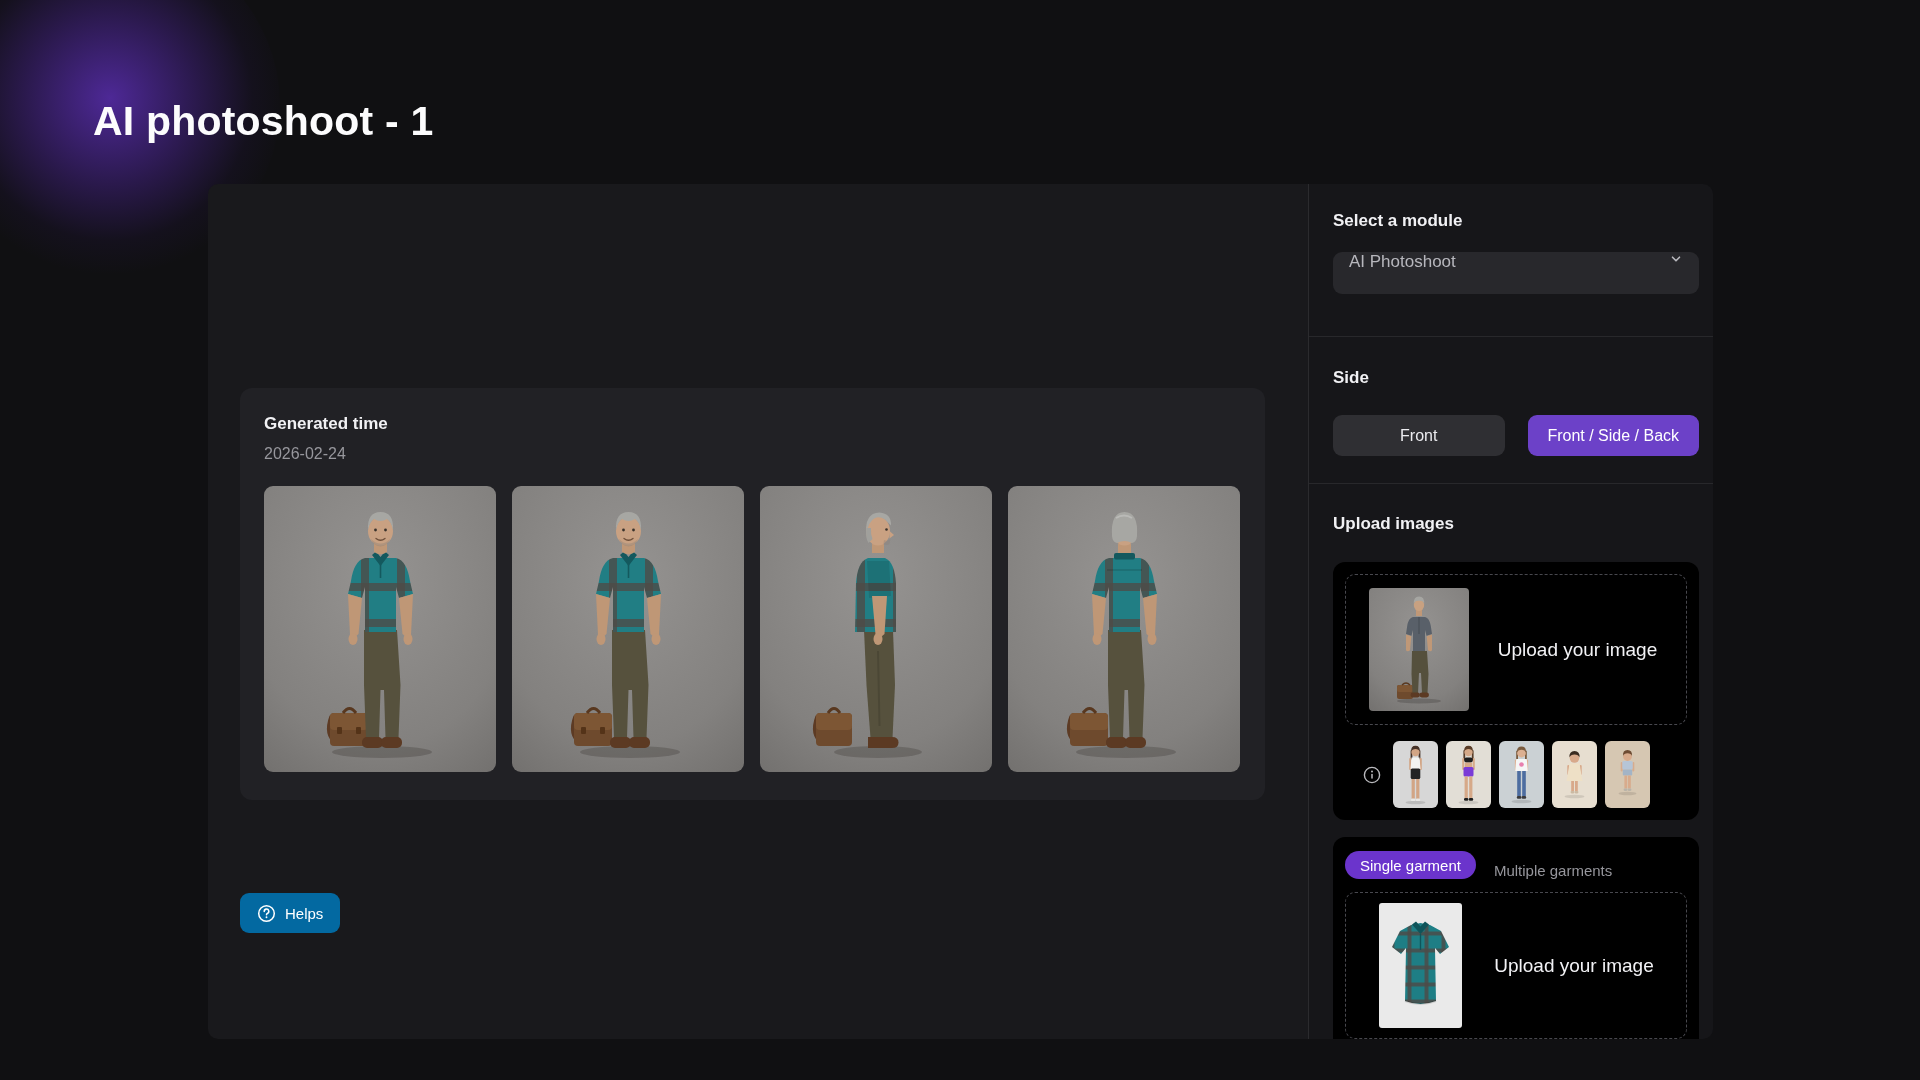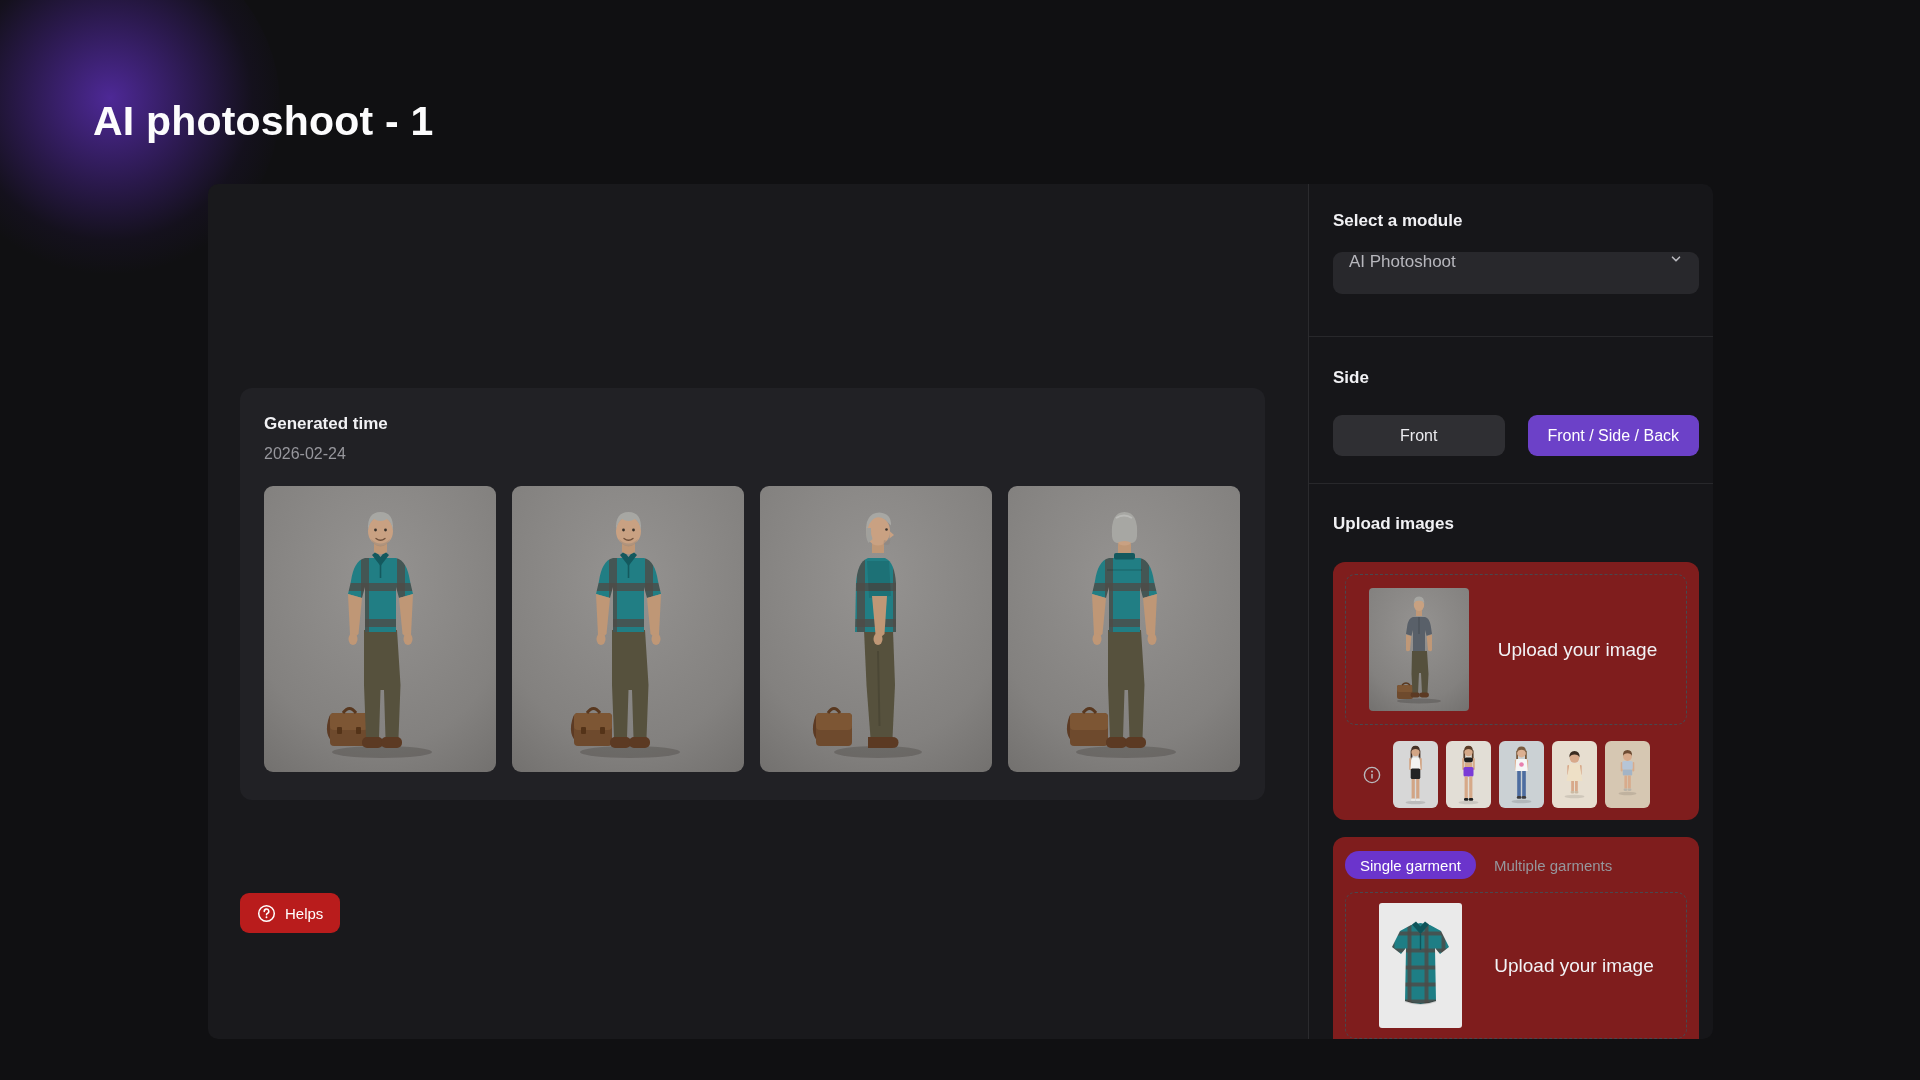--- a/index.html
+++ b/index.html
@@ -21,43 +21,43 @@
   .main{position:relative;width:1100px;background:#19191c;flex:none}
   .sidebar{position:relative;width:405px;background:#161619;border-left:1px solid #2b2b2e;flex:none}
 
   .result-card{position:absolute;left:32px;top:204px;width:1025px;height:412px;background:#212125;border-radius:12px;padding:26px 24px}
   .gt-label{font-size:17px;font-weight:700;color:#f1f1f4}
   .gt-date{margin-top:11px;font-size:16px;color:#97979d}
   .images-row{display:flex;gap:16px;margin-top:23px}
   .gen-img{width:232px;height:286px;border-radius:9px;overflow:hidden;margin:0;cursor:pointer;flex:none}
   .gen-img svg{display:block;width:100%;height:100%}
 
-  .helps-btn{position:absolute;left:32px;top:709px;height:40px;display:flex;align-items:center;gap:9px;padding:0 17px;background:#b91c1c;border:none;border-radius:9px;color:#fff;font-size:15px;font-weight:500;font-family:inherit;cursor:pointer}
+  .helps-btn{position:absolute;left:32px;top:709px;height:40px;display:flex;align-items:center;gap:9px;padding:0 17px;background:#0369a1;border:none;border-radius:9px;color:#fff;font-size:15px;font-weight:500;font-family:inherit;cursor:pointer}
 
   .sb-section{padding:0 14px 0 24px}
   .sb-title{font-size:17px;font-weight:700;color:#f1f1f4}
   .s1{padding-top:27px;padding-bottom:42px;border-bottom:1px solid #28282b}
   .dropdown{margin-top:21px;height:42px;background:#28282c;border-radius:9px;display:flex;align-items:flex-start;justify-content:space-between;padding:0 16px;cursor:pointer}
   .dropdown .dd-value{font-size:17px;color:#b7b7bd}
   .s2{padding-top:31px;padding-bottom:27px;border-bottom:1px solid #28282b}
   .view-btns{display:flex;gap:23px;margin-top:27px}
   .view-btn{flex:1;height:41px;border:none;border-radius:9px;background:#2f2f33;color:#ececf0;font-size:16px;font-family:inherit;cursor:pointer}
   .view-btn.selected{background:#6c41c8;color:#fff;font-weight:500}
   .s3{padding-top:30px}
-  .upload-card{margin-top:28px;background:#7f1d1d;border-radius:12px;padding:12px}
+  .upload-card{margin-top:28px;background:#000000;border-radius:12px;padding:12px}
   .upload-card.garment{margin-top:17px;padding:14px 12px}
   .dropzone{border:1.5px dashed #48484e;border-radius:10px;height:151px;display:flex;align-items:center;cursor:pointer}
   .dz-thumb{width:100px;height:123px;border-radius:4px;overflow:hidden;margin-left:23px;flex:none}
   .dz-thumb svg{display:block;width:100%;height:100%}
   .dz-text{flex:1;text-align:center;font-size:19px;color:#f2f2f5}
   .thumbs-row{display:flex;align-items:center;margin-top:16px;padding-left:18px;gap:8px}
   .info-wrap{width:18px;height:18px;flex:none;margin-right:4px;cursor:pointer}
   .mini-thumb{width:45px;height:67px;border-radius:6px;overflow:hidden;flex:none;cursor:pointer}
   .mini-thumb svg{display:block;width:100%;height:100%}
-  .tabs-row{display:flex;align-items:center}
+  .tabs-row{display:flex;align-items:flex-end}
   .pill{height:28px;padding:0 15px;border:none;border-radius:14px;background:#6b34cc;color:#fff;font-size:15px;font-family:inherit;cursor:pointer}
   .tab-plain{margin-left:18px;background:none;border:none;padding:0;color:#96969c;font-size:15px;font-family:inherit;cursor:pointer}
   .garment-zone{margin-top:13px;height:147px}
   .garment-zone .dz-thumb{width:83px;height:125px;margin-left:33px;border-radius:3px}
   .defs-holder{position:absolute;width:0;height:0;overflow:hidden}
 </style>
 </head>
 <body>
 
 <svg class="defs-holder" aria-hidden="true">

